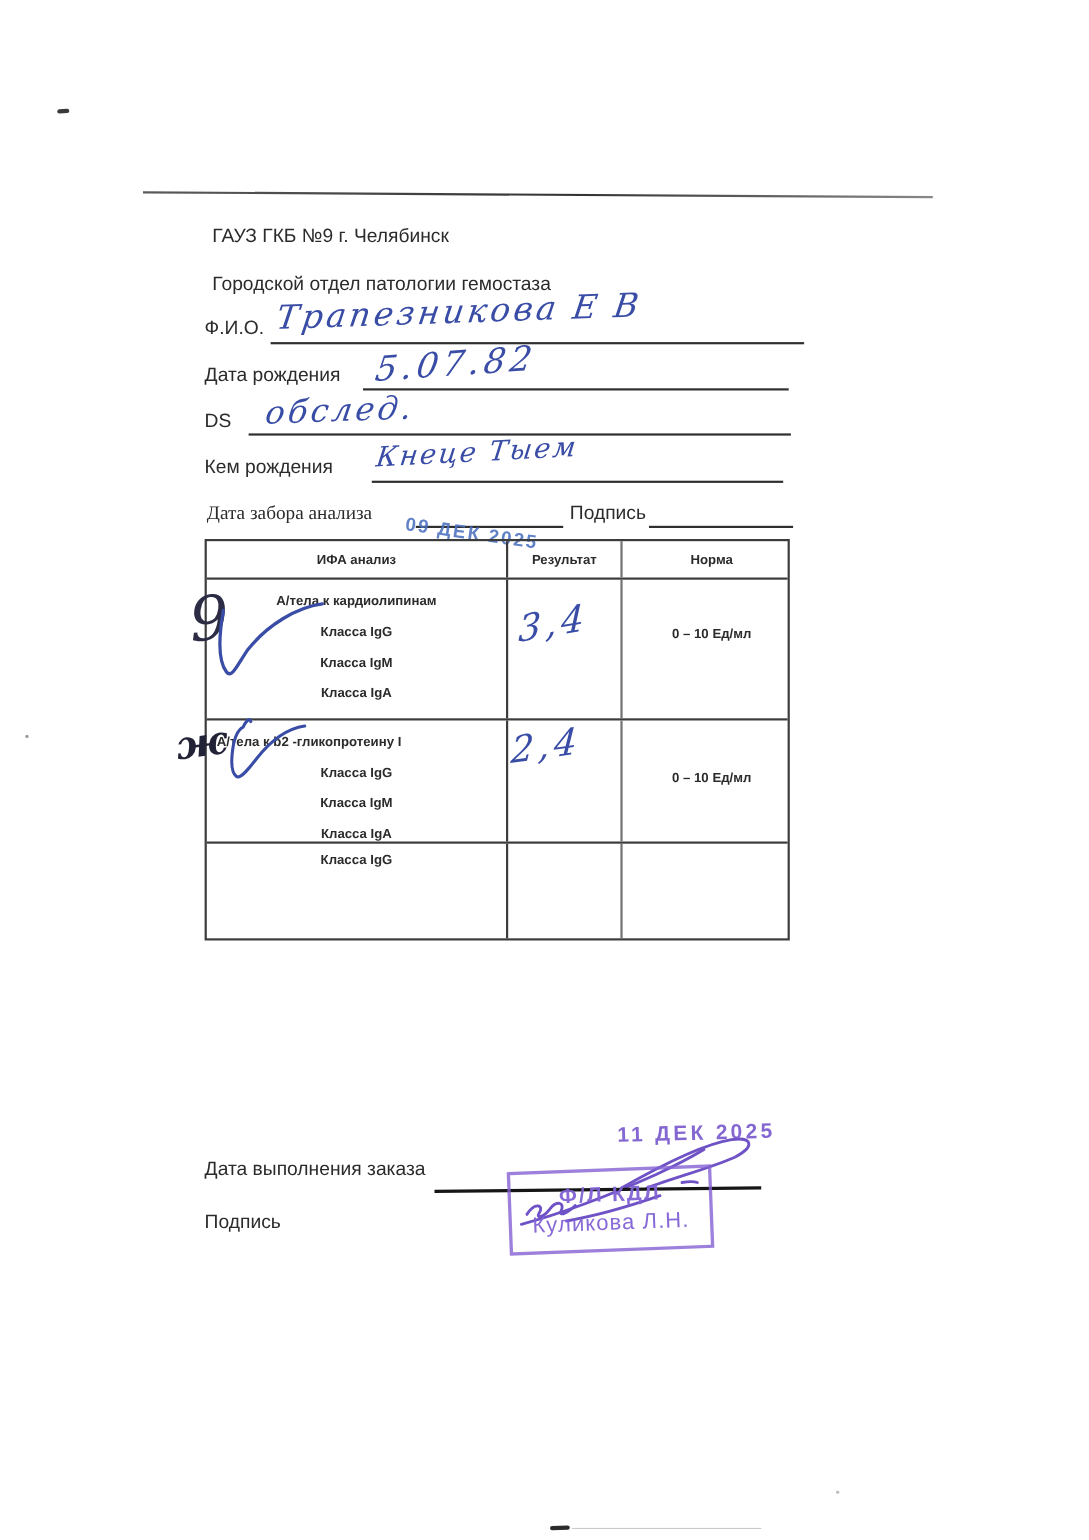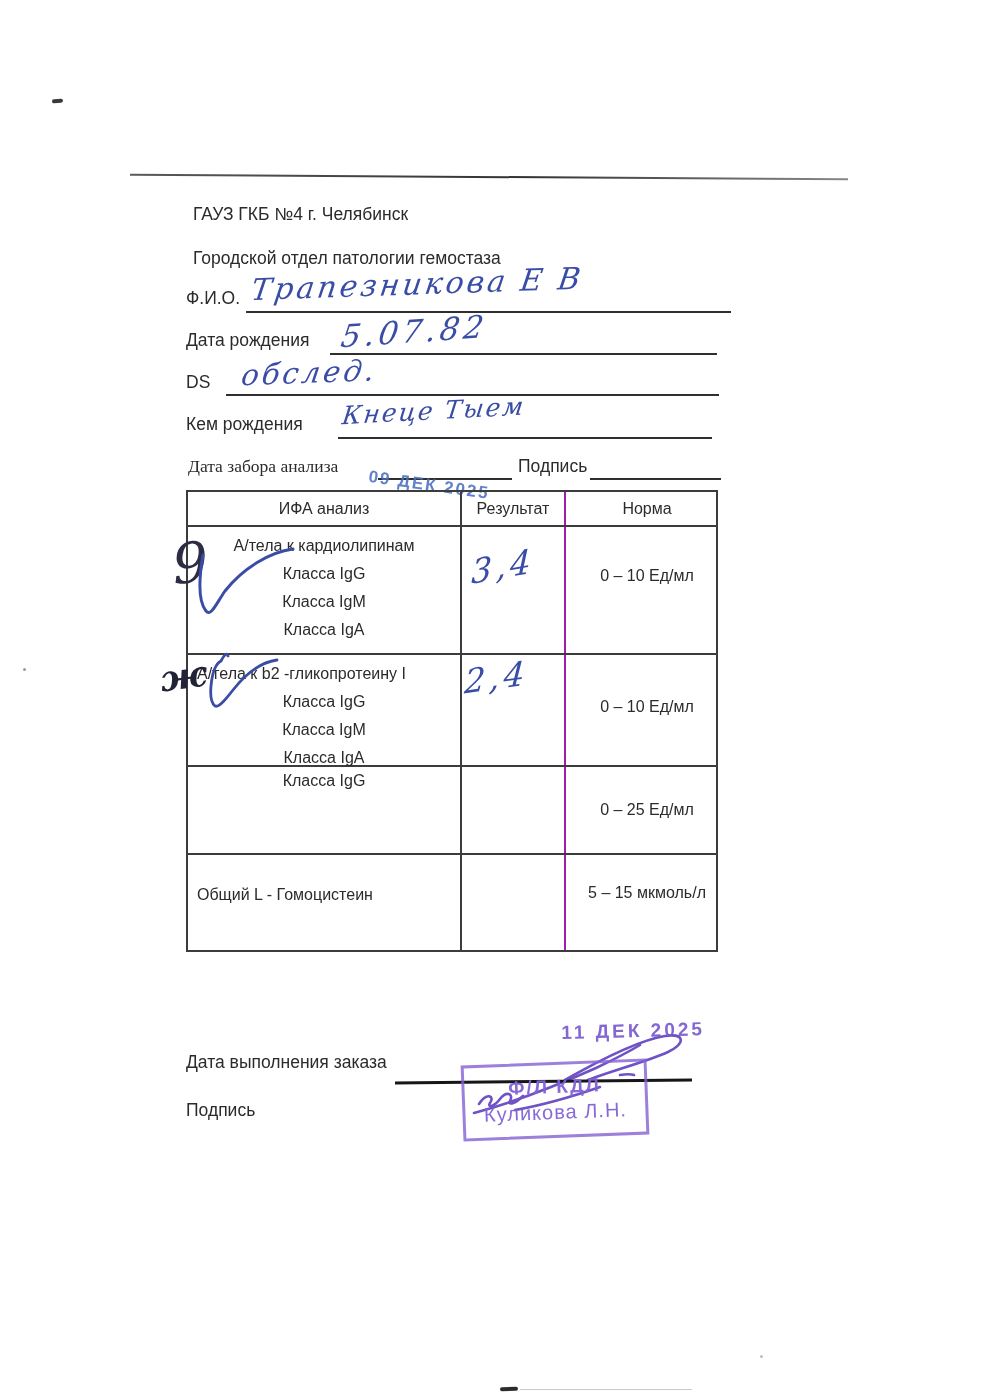--- a/index.html
+++ b/index.html
@@ -32,27 +32,27 @@
     position:absolute;left:462px;top:1062px;width:180px;height:70px;
     border:3px solid rgba(132,98,212,.85);transform:rotate(-2.2deg);
     transform-origin:center;display:flex;flex-direction:column;align-items:center;
     justify-content:center;color:#8163d4;opacity:.95;
   }
   .lab-stamp .l1{font-size:19px;letter-spacing:2px;font-weight:bold;}
   .lab-stamp .l2{font-size:20px;letter-spacing:1px;margin-top:3px;}
   
   .tbl{
     position:absolute;left:186px;top:490px;width:532px;
-    border:2px solid #3c3c3c;box-sizing:border-box;font-size:16px;
+    border:2px solid #3c3c3c;box-sizing:border-box;font-size:12px;font-weight:bold;
   }
   .tr{display:flex;box-sizing:border-box;}
   .tr + .tr{border-top:2px solid #3c3c3c;}
   .td{box-sizing:border-box;}
   .c1{width:274px;border-right:2px solid #3c3c3c;}
-  .c2{width:104px;border-right:2px solid #a21caf;}
+  .c2{width:104px;border-right:2px solid #737373;}
   .c3{flex:1;padding-left:12px;}
   .head{height:33px;}
   .head .td{display:flex;align-items:center;justify-content:center;}
   .r1{height:128px;}
   .r2{height:112px;}
   .r3{height:88px;}
   .r4{height:97px;}
   .t-title{line-height:28px;padding-top:5px;}
   .t-title.ctr{text-align:center;}
   .t-title.lft{padding-left:9px;}
@@ -71,21 +71,21 @@
 
 <div id="page">
 
   <div class="artifact" style="left:52px;top:99px;width:11px;height:4px;background:#3a3a3a;border-radius:2px;transform:rotate(-4deg);"></div>
   <div class="artifact" style="left:130px;top:176px;width:718px;height:2px;transform:rotate(0.35deg);background:linear-gradient(to right,#5a5a5a,#333 55%,#888);"></div>
   <div class="artifact" style="left:23px;top:668px;width:3px;height:3px;background:#9a9a9a;border-radius:50%;"></div>
   <div class="artifact" style="left:760px;top:1355px;width:3px;height:3px;background:#bdbdbd;border-radius:50%;"></div>
   <div class="artifact" style="left:500px;top:1387px;width:18px;height:4px;background:#2c2c2c;transform:rotate(-2deg);border-radius:2px;"></div>
   <div class="artifact" style="left:520px;top:1389px;width:172px;height:1px;background:#c9c9c9;"></div>
 
-  <div class="lbl" style="left:193px;top:204px;">ГАУЗ ГКБ №4 г. Челябинск</div>
+  <div class="lbl" style="left:193px;top:204px;">ГАУЗ ГКБ №9 г. Челябинск</div>
   <div class="lbl" style="left:193px;top:248px;">Городской отдел патологии гемостаза</div>
 
   <div class="lbl" style="left:186px;top:288px;">Ф.И.О.</div>
   <div class="uline" style="left:246px;top:311px;width:485px;"></div>
   <div class="hand" style="left:254px;top:272px;font-size:30px;letter-spacing:3px;transform:rotate(-2deg) skewX(-10deg);">Трапезникова Е В</div>
 
   <div class="lbl" style="left:186px;top:330px;">Дата рождения</div>
   <div class="uline" style="left:330px;top:353px;width:387px;"></div>
   <div class="hand" style="left:344px;top:318px;font-size:31px;letter-spacing:4px;transform:rotate(-4deg) skewX(-12deg);">5.07.82</div>
 
@@ -128,28 +128,20 @@
         <div class="t-sub">Класса IgA</div>
       </div>
       <div class="td c2"></div>
       <div class="td c3 norm">0 – 10 Ед/мл</div>
     </div>
     <div class="tr r3">
       <div class="td c1">
         <div class="t-sub">Класса IgG</div>
       </div>
       <div class="td c2"></div>
-      <div class="td c3 norm">0 – 25 Ед/мл</div>
-    </div>
-    <div class="tr r4">
-      <div class="td c1">
-        <div class="t-title lft">Общий  L - Гомоцистеин</div>
-      </div>
-      <div class="td c2"></div>
-      <div class="td c3 norm">5 – 15 мкмоль/л</div>
     </div>
   </div>
 
   <div class="hand" style="left:472px;top:552px;font-size:33px;letter-spacing:4px;transform:rotate(-10deg) skewX(-12deg);">3,4</div>
   <div class="hand" style="left:466px;top:662px;font-size:33px;letter-spacing:4px;transform:rotate(-8deg) skewX(-12deg);">2,4</div>
 
   <div class="mark" style="left:170px;top:532px;font-size:56px;transform:rotate(-4deg);">9</div>
   <div class="mark" style="left:157px;top:658px;font-size:36px;font-weight:bold;transform:rotate(-8deg);color:#232338;">ж</div>
 
   <svg class="ink" width="990" height="1400" viewBox="0 0 990 1400">

